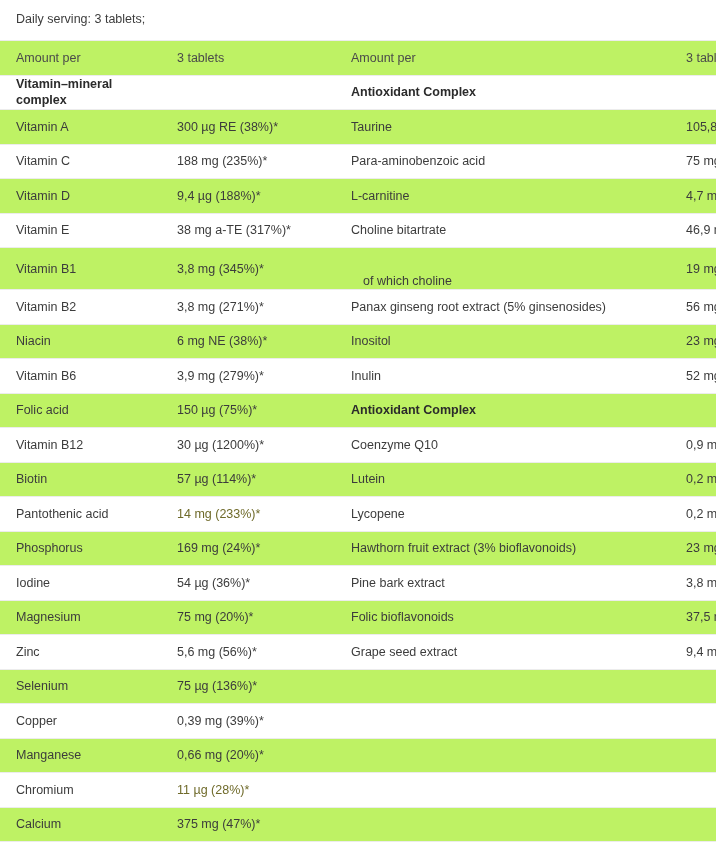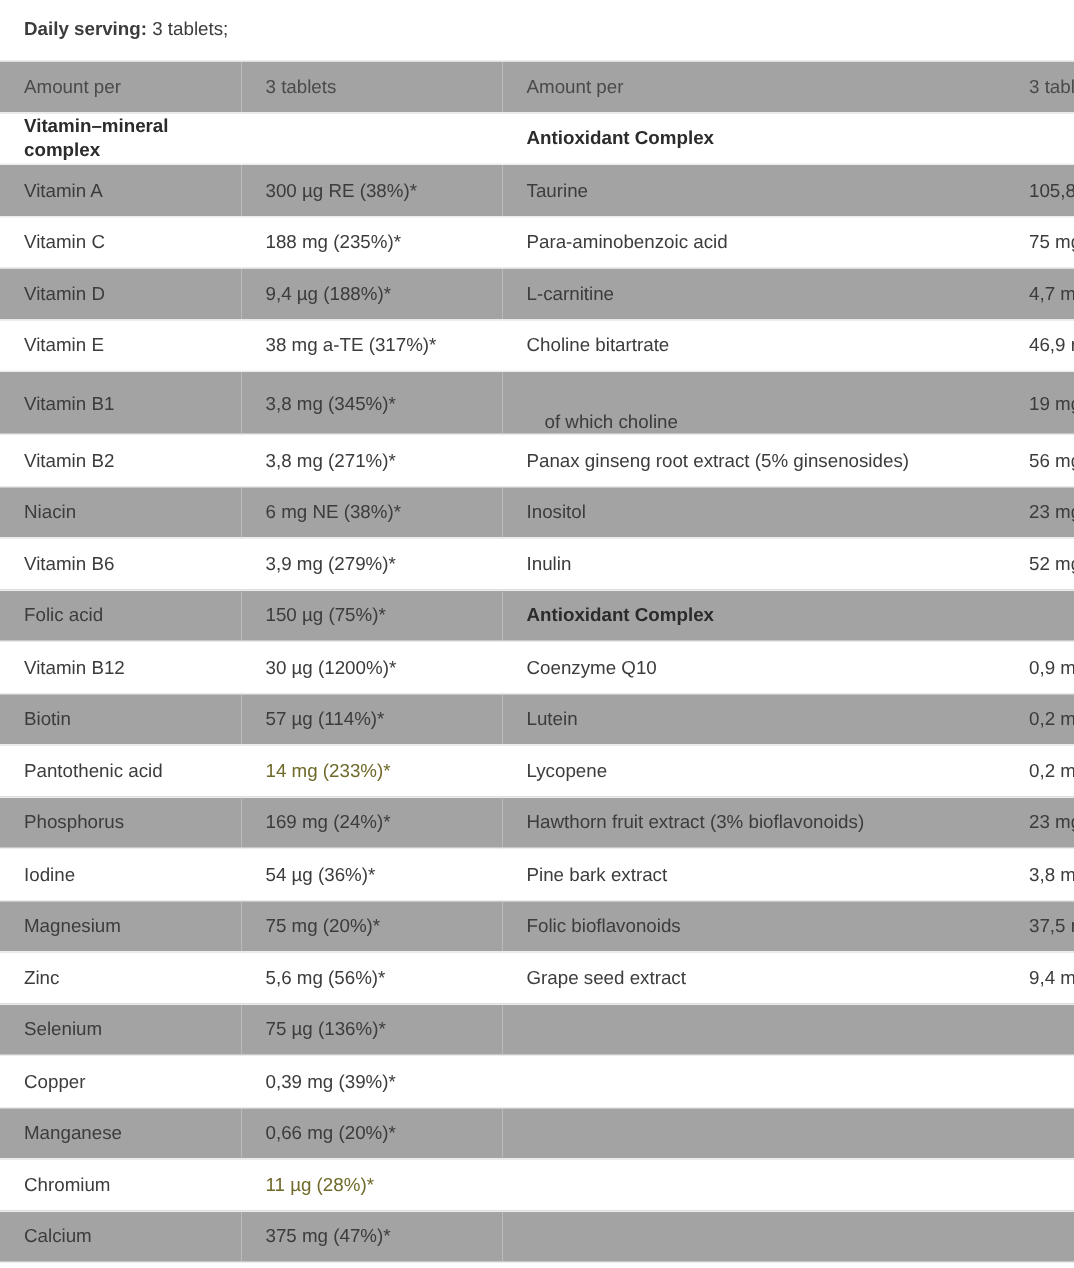--- a/index.html
+++ b/index.html
@@ -19,40 +19,40 @@
     width: 716px;
     position: relative;
   }
   .serving-header {
     padding: 10px 16px 12px 16px;
     font-size: 12.5px;
     line-height: 18px;
     color: #3c3c3c;
   }
   .serving-header .lbl {
-    font-weight: bold;
+    font-weight: normal;
   }
   table.facts {
     border-collapse: collapse;
     width: 716px;
     table-layout: fixed;
   }
   table.facts tr {
     height: 34.5px;
   }
   table.facts td {
     padding: 0 16px;
     vertical-align: middle;
     font-size: 12.5px;
     line-height: 16px;
     border-top: 1px solid #ececec;
     border-bottom: 1px solid #ececec;
   }
   table.facts tr.alt td {
-    background: #a3a3a3;
+    background: #bef264;
   }
   table.facts tr.plain td {
     background: #ffffff;
   }
   td.c1 { width: 129px; }
   td.c2 { width: 142px; }
   td.c3 { width: 303px; }
   td.c4 { width: 142px; }
   .bold { font-weight: bold; color: #2b2b2b; }
   .indent { padding-left: 12px; display: inline-block; margin-top: 25px; }

